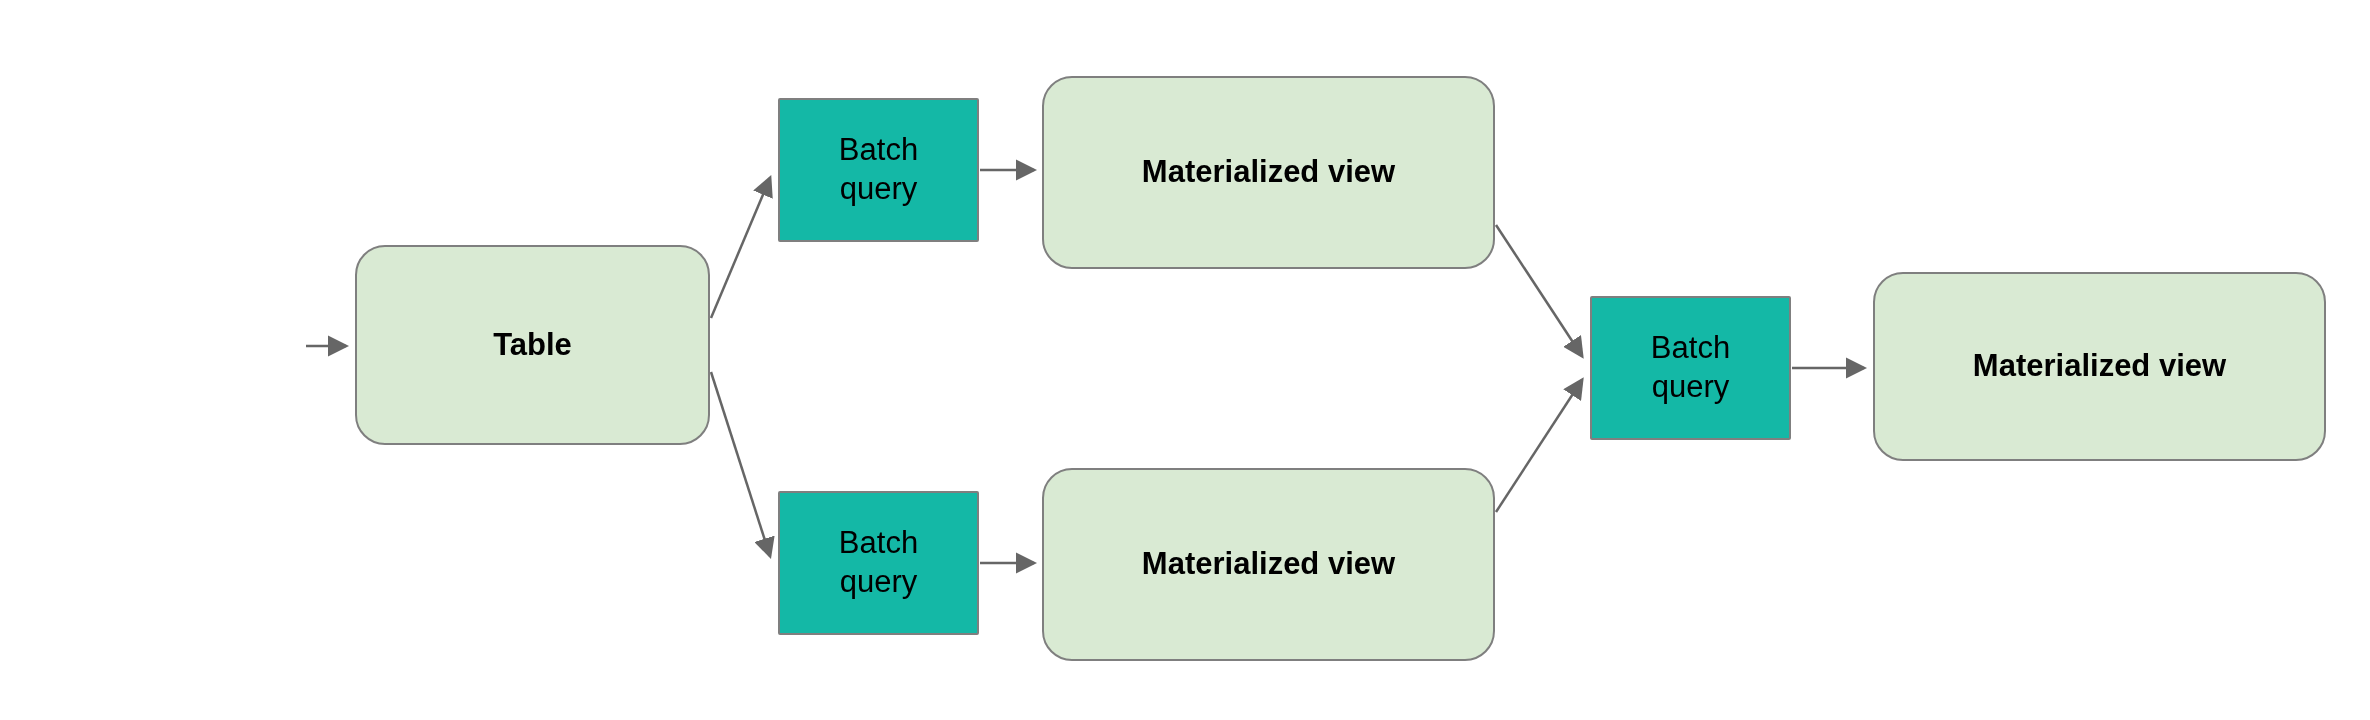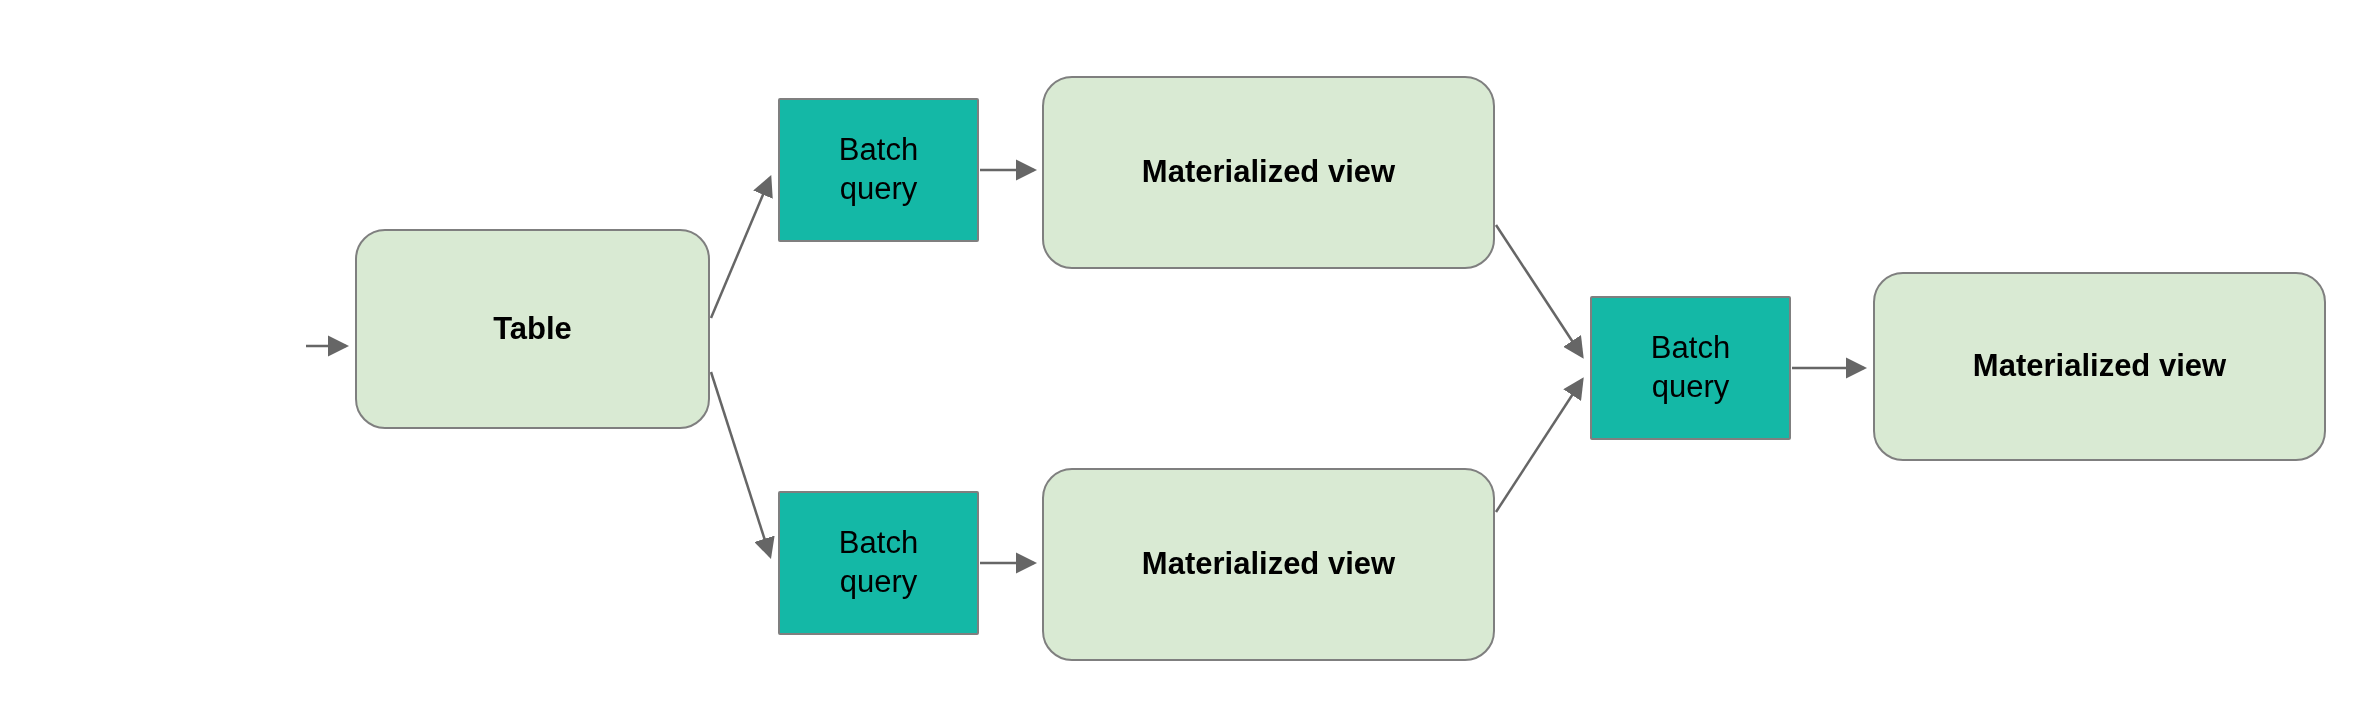--- a/index.html
+++ b/index.html
@@ -40,21 +40,21 @@
   }
   .node.dataset {
     background: #d9ead3;
     border-radius: 30px;
     font-weight: bold;
   }
 
   
   .n-streaming        { left: 26px;   top: 277px; width: 280px; height: 139px; }
   .n-streaming span   { max-width: 175px; }
-  .n-table            { left: 355px;  top: 229px; width: 355px; height: 200px; }
+  .n-table            { left: 355px;  top: 245px; width: 355px; height: 200px; }
   .n-batch-top        { left: 778px;  top: 98px;  width: 201px; height: 144px; }
   .n-batch-top span   { max-width: 115px; }
   .n-mat-top          { left: 1042px; top: 76px;  width: 453px; height: 193px; }
   .n-batch-bottom     { left: 778px;  top: 491px; width: 201px; height: 144px; }
   .n-batch-bottom span{ max-width: 115px; }
   .n-mat-bottom       { left: 1042px; top: 468px; width: 453px; height: 193px; }
   .n-batch-final      { left: 1590px; top: 296px; width: 201px; height: 144px; }
   .n-batch-final span { max-width: 115px; }
   .n-mat-final        { left: 1873px; top: 272px; width: 453px; height: 189px; }
 </style>

